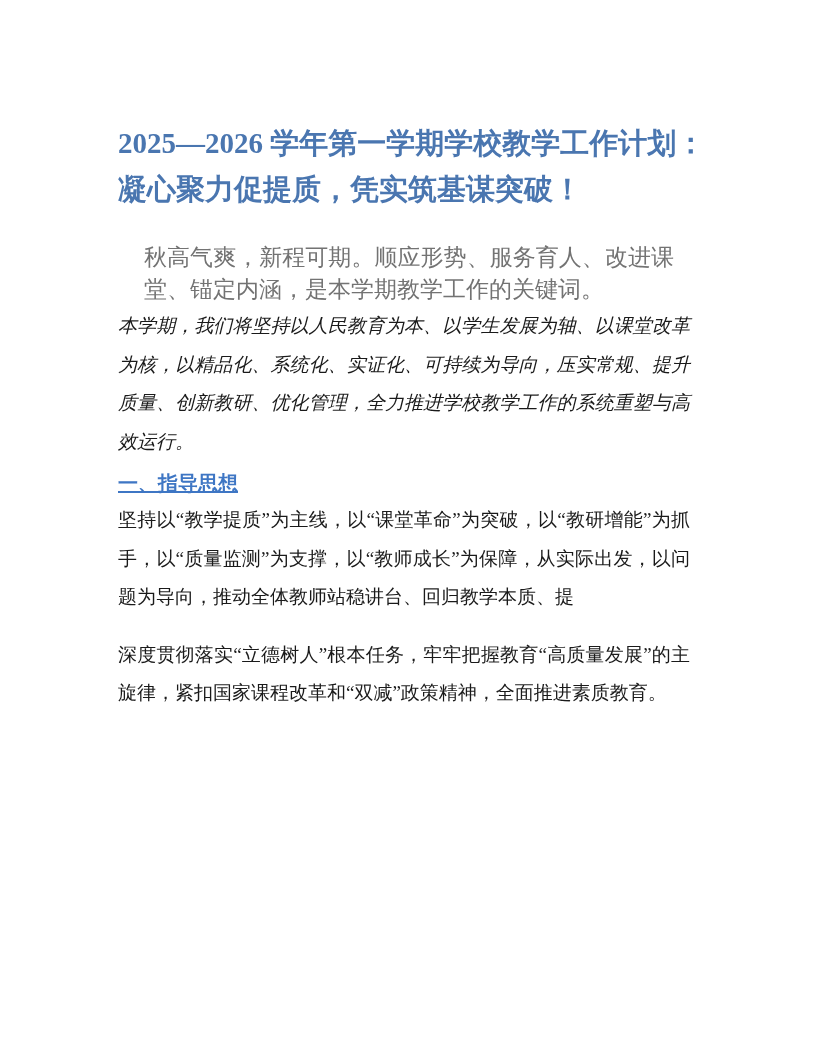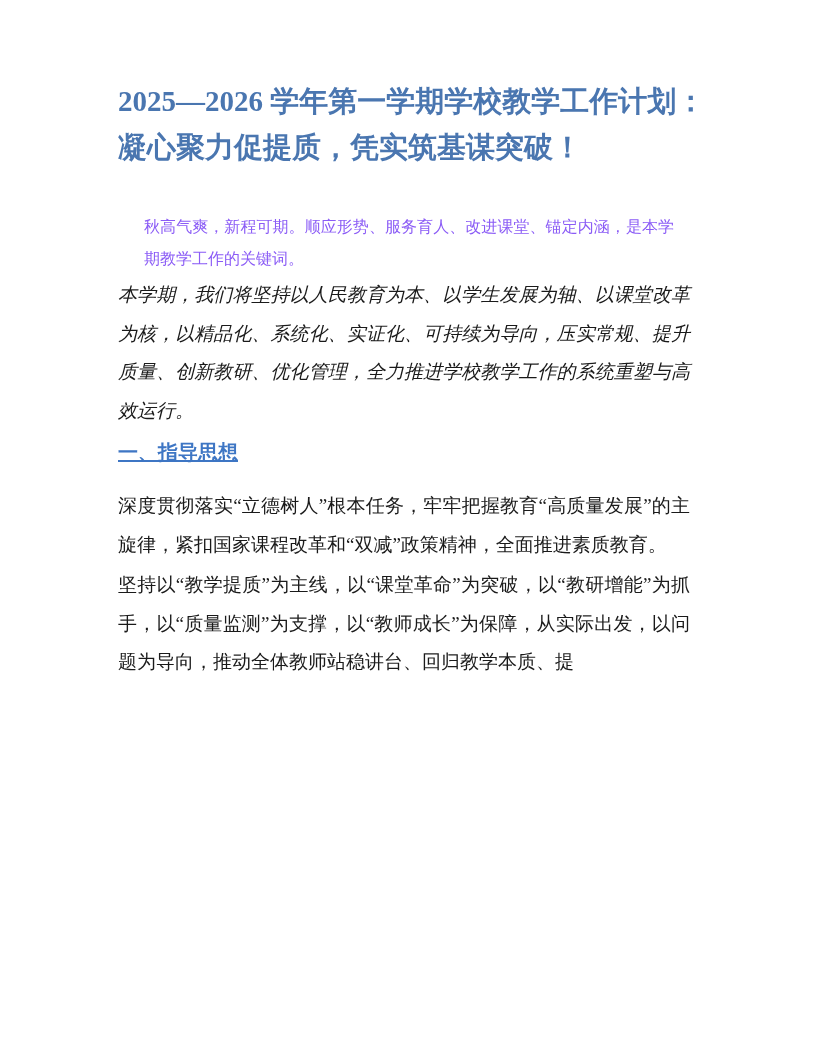--- a/index.html
+++ b/index.html
@@ -13,39 +13,39 @@
     height: 1056px;
     background: #ffffff;
     overflow: hidden;
     font-family: "Liberation Serif", "DejaVu Serif", serif;
   }
   .content {
     position: absolute;
     left: 118px;
     top: 0;
     width: 572px;
-    padding-top: 78px;
+    padding-top: 120px;
   }
   .doc-title {
     margin: 0;
     width: 610px;
     font-size: 29px;
     line-height: 46px;
     font-weight: bold;
     color: #4A76B0;
     white-space: pre;
     text-align: left;
   }
   .lead-quote {
-    margin: 41px 0 0 0;
+    margin: 30px 0 0 0;
     padding-left: 26px;
     padding-right: 16px;
-    font-size: 16px;
+    font-size: 23px;
     line-height: 32px;
-    color: #8b5cf6;
+    color: #737373;
     text-align: justify;
   }
   .para {
     margin: 0;
     font-size: 19px;
     line-height: 38.5px;
     color: #1A1A1A;
     text-align: justify;
   }
   .p-open { margin-top: 12px; }
@@ -70,18 +70,18 @@
     <h1 class="doc-title">2025—2026 学年第一学期学校教学工作计划：
 凝心聚力促提质，凭实筑基谋突破！</h1>
 
     <p class="lead-quote">秋高气爽，新程可期。顺应形势、服务育人、改进课堂、锚定内涵，是本学期教学工作的关键词。</p>
 
 
     <p class="para p-semester">本学期，我们将坚持以人民教育为本、以学生发展为轴、以课堂改革为核，以精品化、系统化、实证化、可持续为导向，压实常规、提升质量、创新教研、优化管理，全力推进学校教学工作的系统重塑与高效运行。</p>
 
     <h2 class="section-heading">一、指导思想</h2>
 
+    <p class="para p-guide2">坚持以“教学提质”为主线，以“课堂革命”为突破，以“教研增能”为抓手，以“质量监测”为支撑，以“教师成长”为保障，从实际出发，以问题为导向，推动全体教师站稳讲台、回归教学本质、提</p>
+
     <p class="para p-guide1">深度贯彻落实“立德树人”根本任务，牢牢把握教育“高质量发展”的主旋律，紧扣国家课程改革和“双减”政策精神，全面推进素质教育。</p>
-
-    <p class="para p-guide2">坚持以“教学提质”为主线，以“课堂革命”为突破，以“教研增能”为抓手，以“质量监测”为支撑，以“教师成长”为保障，从实际出发，以问题为导向，推动全体教师站稳讲台、回归教学本质、提</p>
 
   </div>
 </div>
 
 </body></html>

